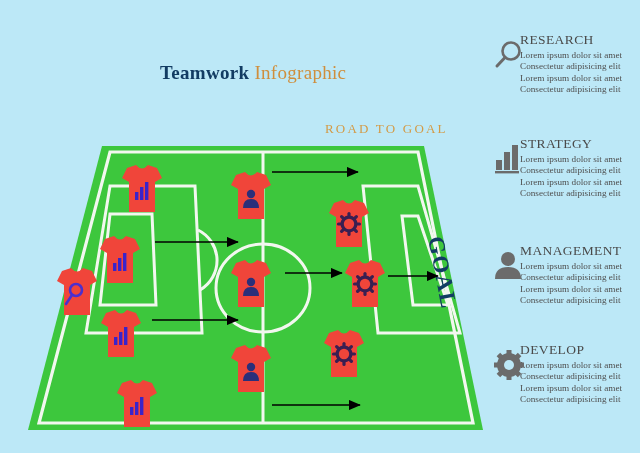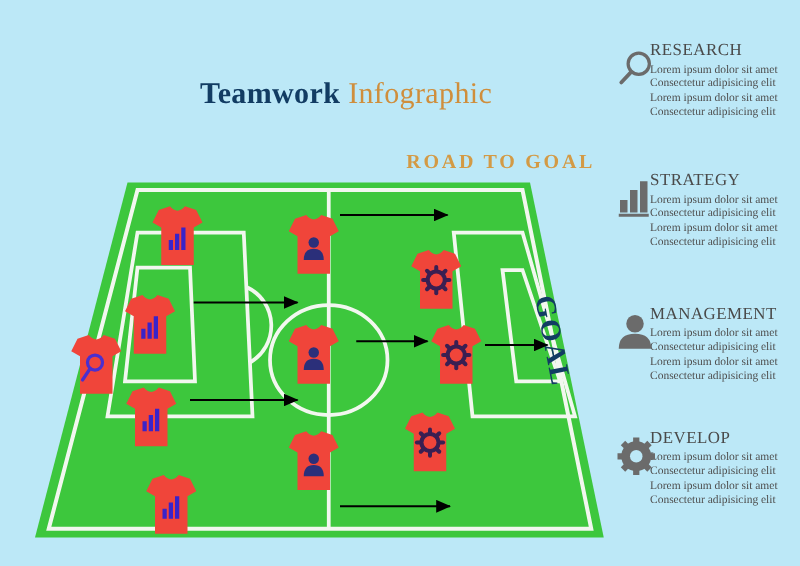--- a/index.html
+++ b/index.html
@@ -14,33 +14,33 @@
     background: #bce8f7;
     overflow: hidden;
     font-family: "Liberation Serif", "DejaVu Serif", serif;
   }
 
   
   #title-block {
     position: absolute;
     left: 160px;
     top: 62px;
-    font-size: 24px;
+    font-size: 19px;
     letter-spacing: 0.3px;
     white-space: nowrap;
   }
   .title-main { color: #123c63; font-weight: 700; }
   .title-sub  { color: #cf8e3c; font-weight: 400; }
 
   #road-to-goal {
     position: absolute;
     left: 325px;
     top: 121px;
-    font-size: 16px;
-    font-weight: 700;
+    font-size: 13px;
+    font-weight: 400;
     letter-spacing: 2.2px;
     color: #d39a45;
     white-space: nowrap;
   }
 
   
   #field-wrap {
     position: absolute;
     left: 20px;
     top: 138px;

